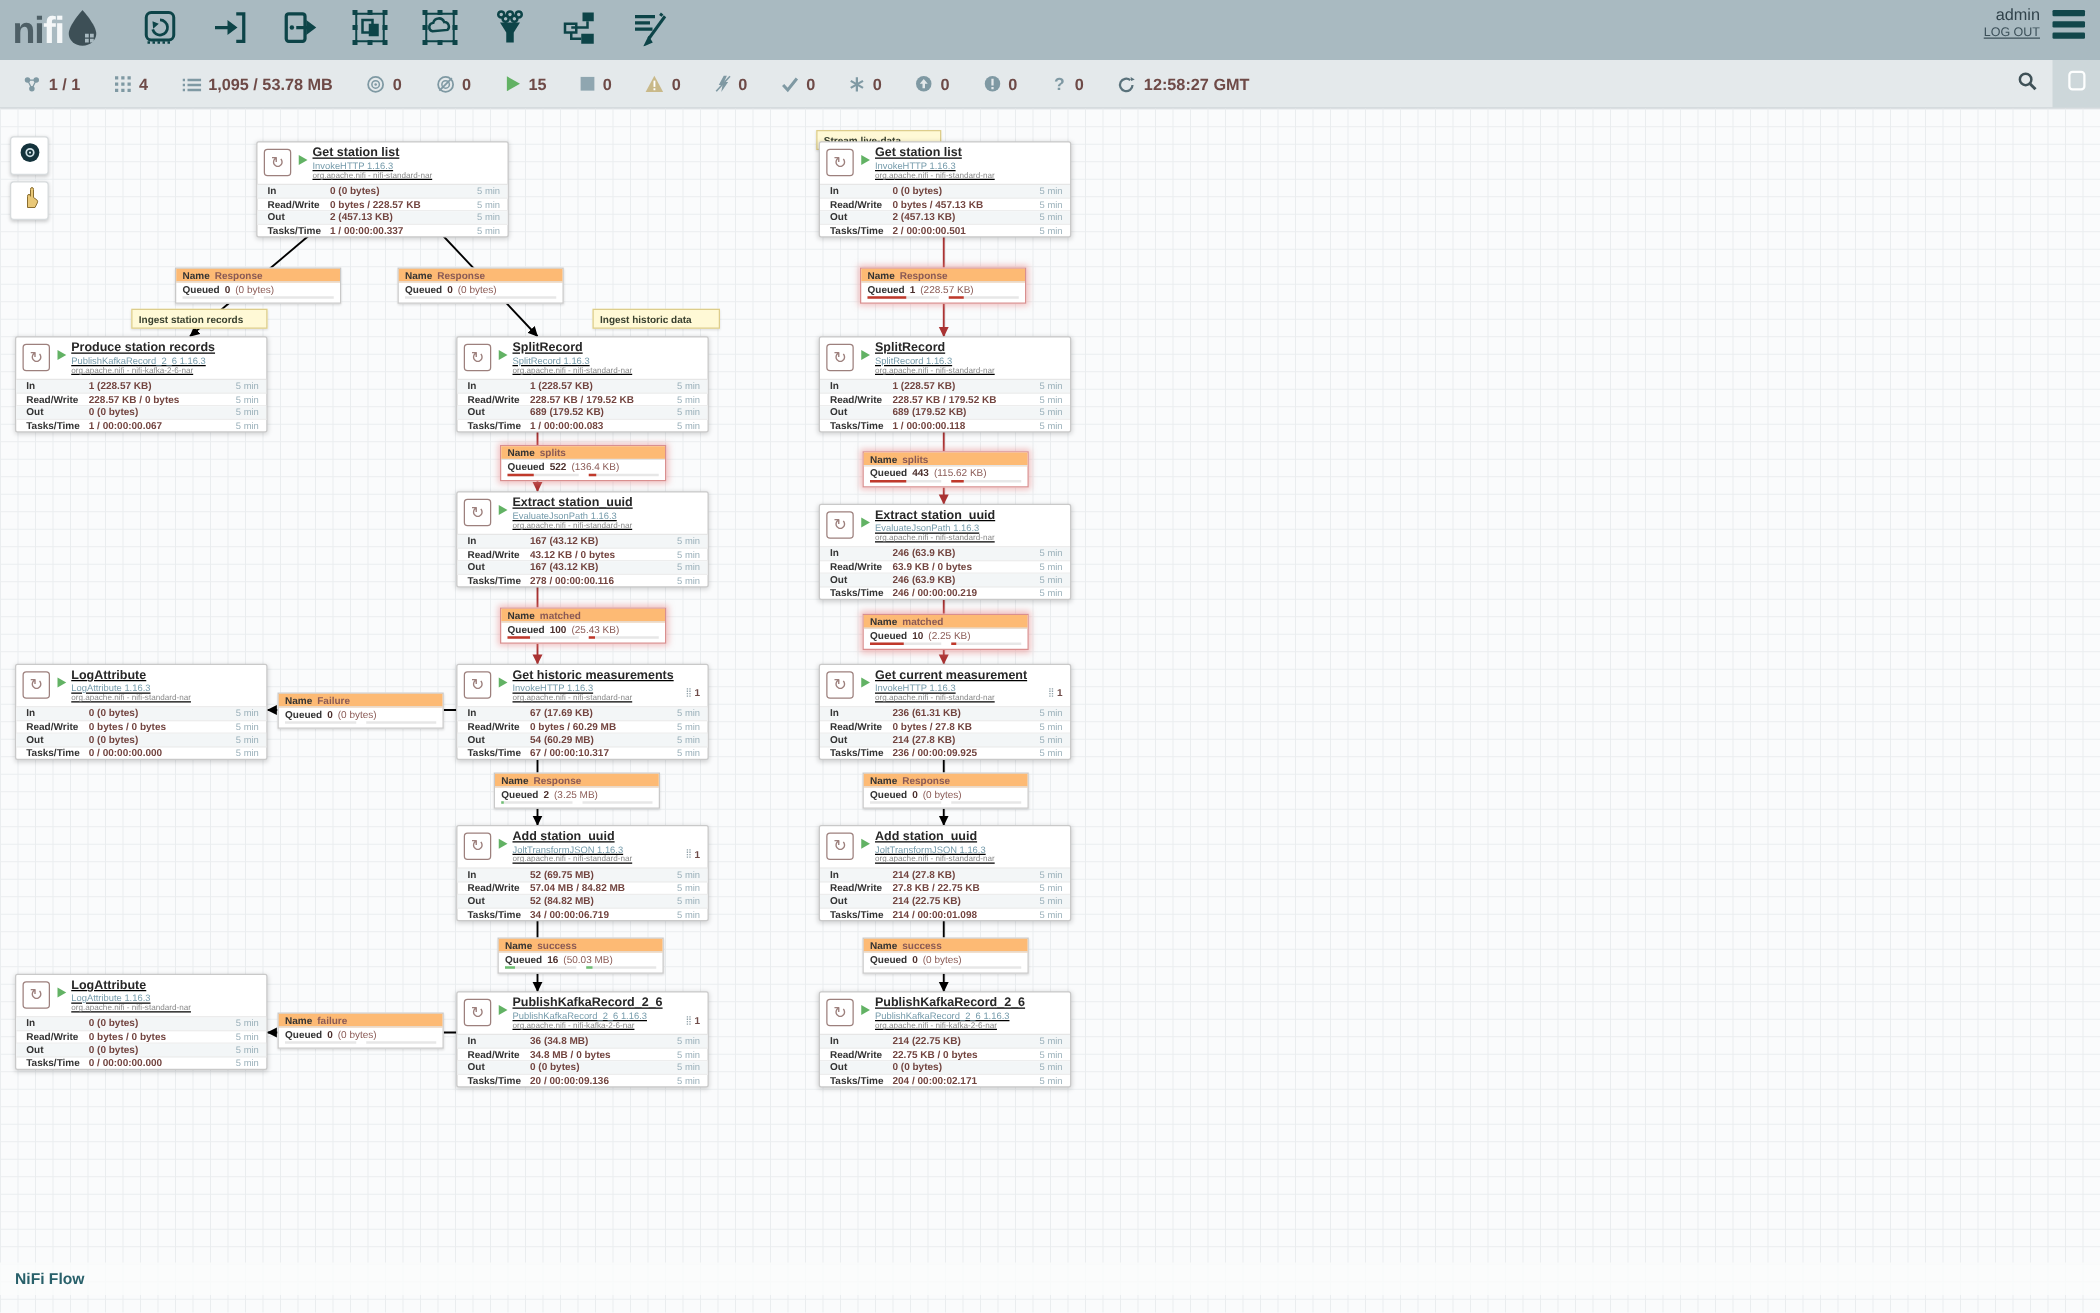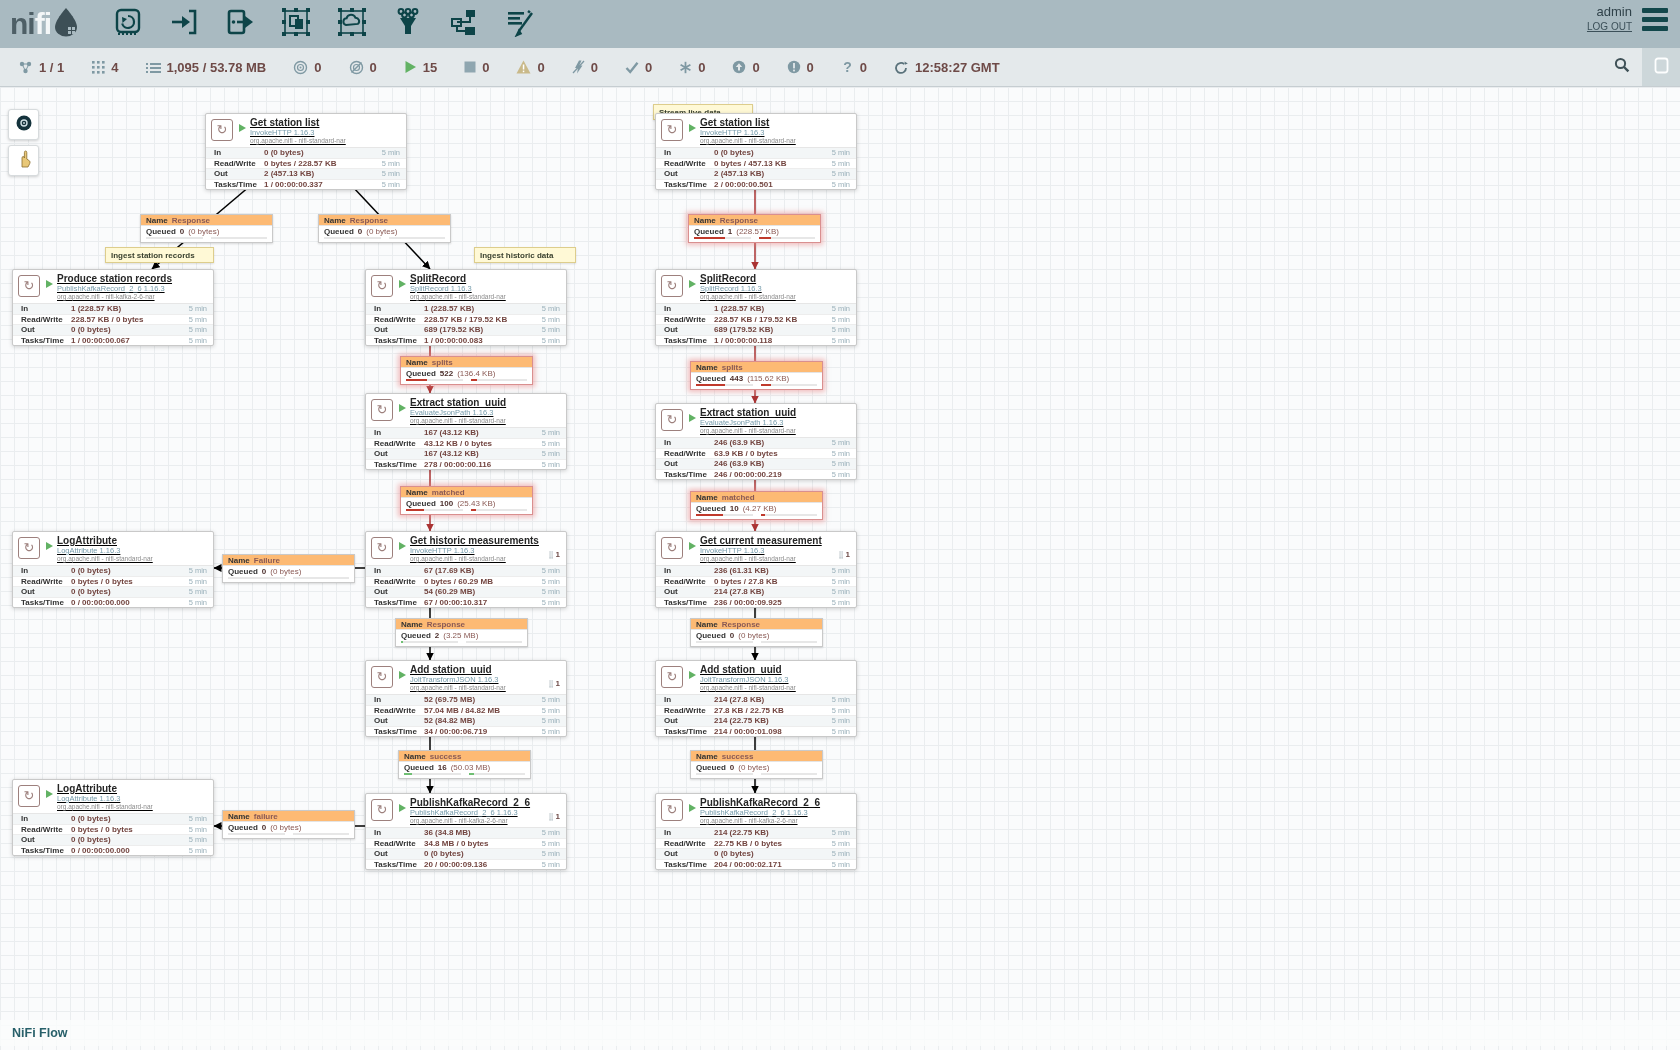--- a/index.html
+++ b/index.html
@@ -62,21 +62,21 @@
   .c-row{display:flex;align-items:center;height:10px;padding:0 5px;gap:4px;}
   .c-row1{background:#fdba74;border-bottom:1px solid #e4e4e4;}
   .c-k{font-size:8px;font-weight:bold;color:#333;}
   .c-n{font-size:8px;font-weight:bold;color:#8a5a55;}
   .c-q{font-size:8px;font-weight:bold;color:#4c2f2c;}
   .c-s{font-size:8px;color:#8a5a55;}
   .c-bars{display:flex;gap:8px;padding:1px 5px 3px 5px;}
   .c-bar{flex:1;height:2px;background:#e7e7e7;position:relative;}
   .c-bar .fill{position:absolute;left:0;top:0;height:100%;}
 
-  .crumb-strip{position:absolute;left:0;bottom:5px;width:100%;height:26px;background:rgba(250,251,252,.85);display:flex;align-items:center;}
+  .crumb-strip{position:absolute;left:0;bottom:15px;width:100%;height:26px;background:rgba(250,251,252,.85);display:flex;align-items:center;}
   .crumb{margin-left:12px;font-size:12.5px;font-weight:bold;color:#28606a;cursor:pointer;}
 </style>
 </head>
 <body>
 
 <div class="topbar">
   <div class="logo">
     <span class="ni">ni</span>
       <span class="fi">fi</span>
     <span>
@@ -1054,21 +1054,21 @@
         </div>
       </div>
       <div class="connection alert" style="left: 690px; top: 404px;">
         <div class="c-row c-row1">
           <span class="c-k">Name</span>
           <span class="c-n">matched</span>
         </div>
         <div class="c-row">
           <span class="c-k">Queued</span>
           <span class="c-q">10</span>
-          <span class="c-s">(4.27 KB)</span>
+          <span class="c-s">(2.25 KB)</span>
         </div>
         <div class="c-bars">
           <div class="c-bar">
             <div class="fill" style="width: 48%; background: rgb(192, 57, 43);"></div>
           </div>
           <div class="c-bar">
             <div class="fill" style="width: 8%; background: rgb(192, 57, 43);"></div>
           </div>
         </div>
       </div>

